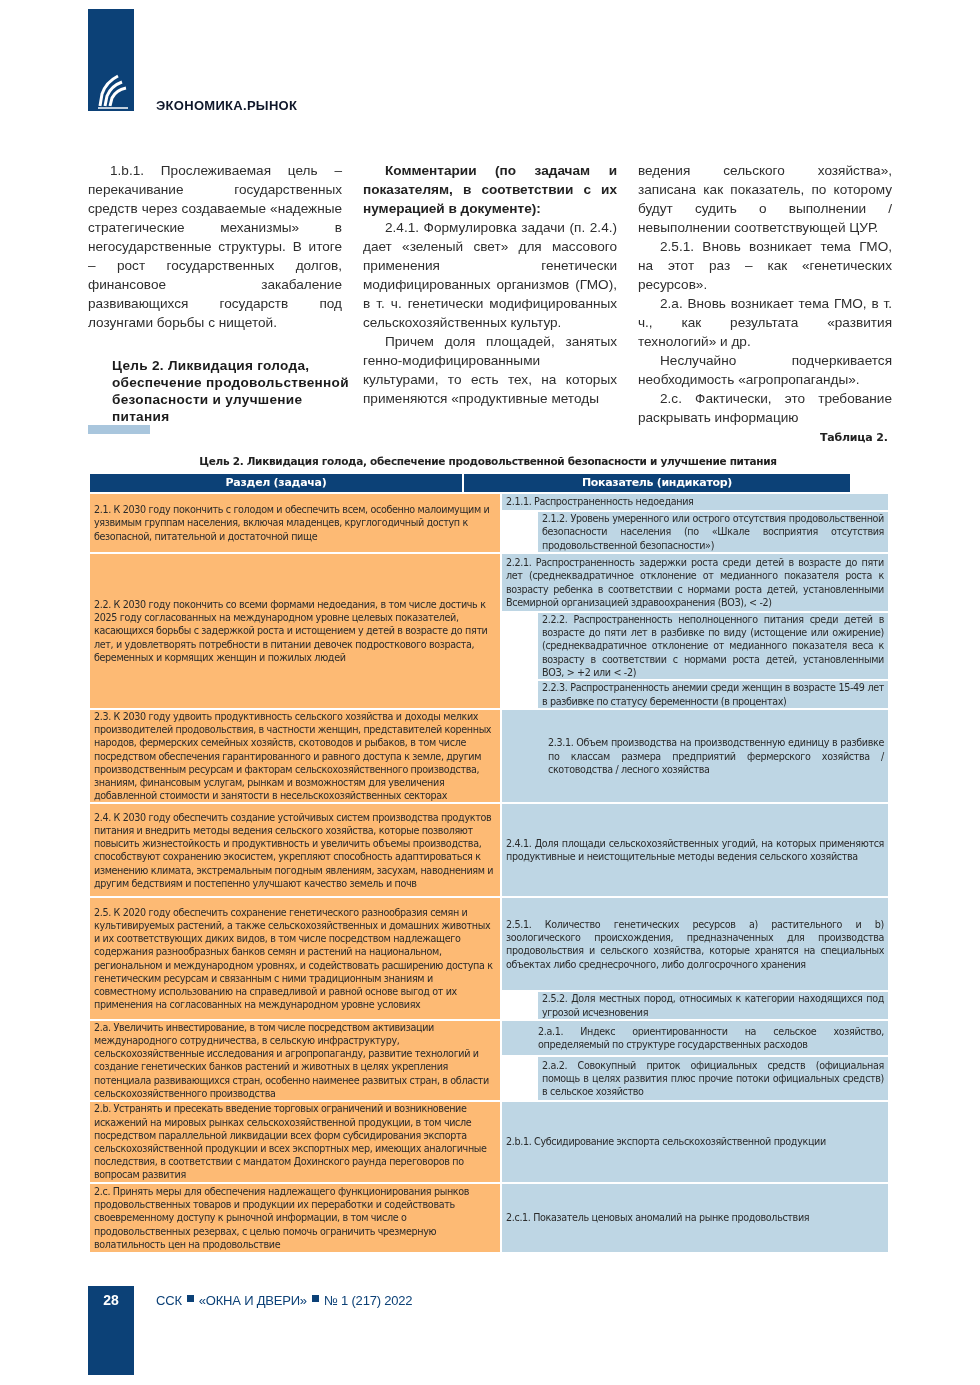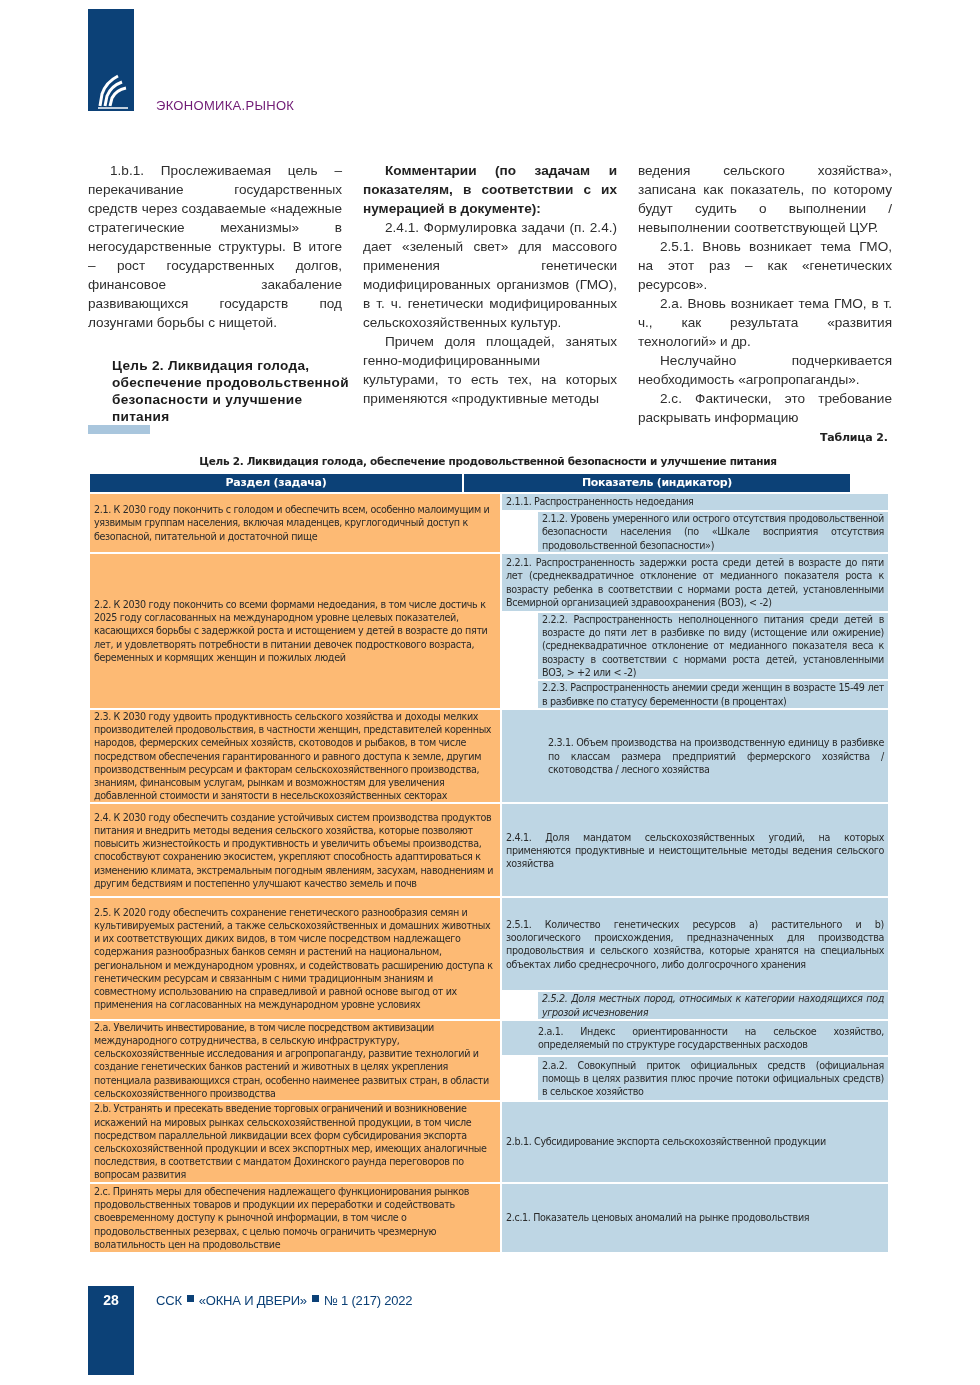--- a/index.html
+++ b/index.html
@@ -1,19 +1,19 @@
 <!DOCTYPE html>
 <html><head>
 <meta charset="utf-8">
 <style>
   html, body { margin: 0; padding: 0; }
   body { width: 980px; height: 1385px; background: #ffffff; position: relative; overflow: hidden; font-family: "Liberation Sans", sans-serif; color: #2a2a2a; }
   .top-bar { position: absolute; left: 88px; top: 9px; width: 46px; height: 102px; background: #0c4177; }
   .logo { position: absolute; left: 92px; top: 66px; width: 40px; height: 44px; }
-  .section-label { position: absolute; left: 156px; top: 98px; font-size: 13px; font-weight: normal; color: #701a75; letter-spacing: 0.3px; }
+  .section-label { position: absolute; left: 156px; top: 98px; font-size: 13px; font-weight: bold; color: #0f172a; letter-spacing: 0.3px; }
   .col { position: absolute; font-size: 13.6px; line-height: 19px; color: #2e2e2e; text-align: justify; }
   .col p { margin: 0; text-indent: 22px; }
   .col p.noindent { text-indent: 0; }
   .col1 { left: 88px; top: 161px; width: 254px; }
   .col2 { left: 363px; top: 161px; width: 254px; }
   .col3 { left: 638px; top: 161px; width: 254px; }
   .col2 .bold-intro { font-weight: bold; color: #222; text-indent: 22px; }
   .goal-heading { position: absolute; left: 112px; top: 357px; width: 240px; font-size: 13.6px; line-height: 17px; font-weight: bold; color: #1b1b1b; letter-spacing: 0.3px; }
   .goal-accent { position: absolute; left: 88px; top: 425px; width: 62px; height: 9px; background: #a9c6dd; }
   .table-caption { position: absolute; left: 820px; top: 431px; font-size: 11px; font-weight: bold; color: #222; font-family: "DejaVu Sans", sans-serif; letter-spacing: -0.2px; }
@@ -91,28 +91,28 @@
       </div>
       <div class="grow">
         <div class="cell-left">2.3. К 2030 году удвоить продуктивность сельского хозяйства и доходы мелких производителей продовольствия, в частности женщин, представителей коренных народов, фермерских семейных хозяйств, скотоводов и рыбаков, в том числе посредством обеспечения гарантированного и равного доступа к земле, другим производственным ресурсам и факторам сельскохозяйственного производства, знаниям, финансовым услугам, рынкам и возможностям для увеличения добавленной стоимости и занятости в несельскохозяйственных секторах</div>
         <div class="cell-right-wrap">
           <div class="cell-right" style="min-height: 40px; flex-grow: 1; padding-left: 46px;">2.3.1. Объем производства на производственную единицу в разбивке по классам размера предприятий фермерского хозяйства /скотоводства / лесного хозяйства</div>
         </div>
       </div>
       <div class="grow">
         <div class="cell-left">2.4. К 2030 году обеспечить создание устойчивых систем производства продуктов питания и внедрить методы ведения сельского хозяйства, которые позволяют повысить жизнестойкость и продуктивность и увеличить объемы производства, способствуют сохранению экосистем, укрепляют способность адаптироваться к изменению климата, экстремальным погодным явлениям, засухам, наводнениям и другим бедствиям и постепенно улучшают качество земель и почв</div>
         <div class="cell-right-wrap">
-          <div class="cell-right" style="min-height: 92px; flex-grow: 1;">2.4.1. Доля мандатом сельскохозяйственных угодий, на которых применяются продуктивные и неистощительные методы ведения сельского хозяйства</div>
+          <div class="cell-right" style="min-height: 92px; flex-grow: 1;">2.4.1. Доля площади сельскохозяйственных угодий, на которых применяются продуктивные и неистощительные методы ведения сельского хозяйства</div>
         </div>
       </div>
       <div class="grow">
         <div class="cell-left">2.5. К 2020 году обеспечить сохранение генетического разнообразия семян и культивируемых растений, а также сельскохозяйственных и домашних животных и их соответствующих диких видов, в том числе посредством надлежащего содержания разнообразных банков семян и растений на национальном, региональном и международном уровнях, и содействовать расширению доступа к генетическим ресурсам и связанным с ними традиционным знаниям и совместному использованию на справедливой и равной основе выгод от их применения на согласованных на международном уровне условиях</div>
         <div class="cell-right-wrap">
           <div class="cell-right" style="min-height: 92px; flex-grow: 1;">2.5.1. Количество генетических ресурсов a) растительного и b) зоологического происхождения, предназначенных для производства продовольствия и сельского хозяйства, которые хранятся на специальных объектах либо среднесрочного, либо долгосрочного хранения</div>
-          <div class="cell-right" style="min-height: 26px; flex-grow: 1; font-style: italic;">2.5.2. Доля местных пород, относимых к категории находящихся под угрозой исчезновения</div>
+          <div class="cell-right" style="min-height: 26px; flex-grow: 1;">2.5.2. Доля местных пород, относимых к категории находящихся под угрозой исчезновения</div>
         </div>
       </div>
       <div class="grow">
         <div class="cell-left">2.a. Увеличить инвестирование, в том числе посредством активизации международного сотрудничества, в сельскую инфраструктуру, сельскохозяйственные исследования и агропропаганду, развитие технологий и создание генетических банков растений и животных в целях укрепления потенциала развивающихся стран, особенно наименее развитых стран, в области сельскохозяйственного производства</div>
         <div class="cell-right-wrap">
           <div class="cell-right" style="min-height: 34px; flex-grow: 1; padding-left: 36px;">2.a.1. Индекс ориентированности на сельское хозяйство, определяемый по структуре государственных расходов</div>
           <div class="cell-right" style="min-height: 42px; flex-grow: 1;">2.a.2. Совокупный приток официальных средств (официальная помощь в целях развития плюс прочие потоки официальных средств) в сельское хозяйство</div>
         </div>
       </div>
       <div class="grow">

